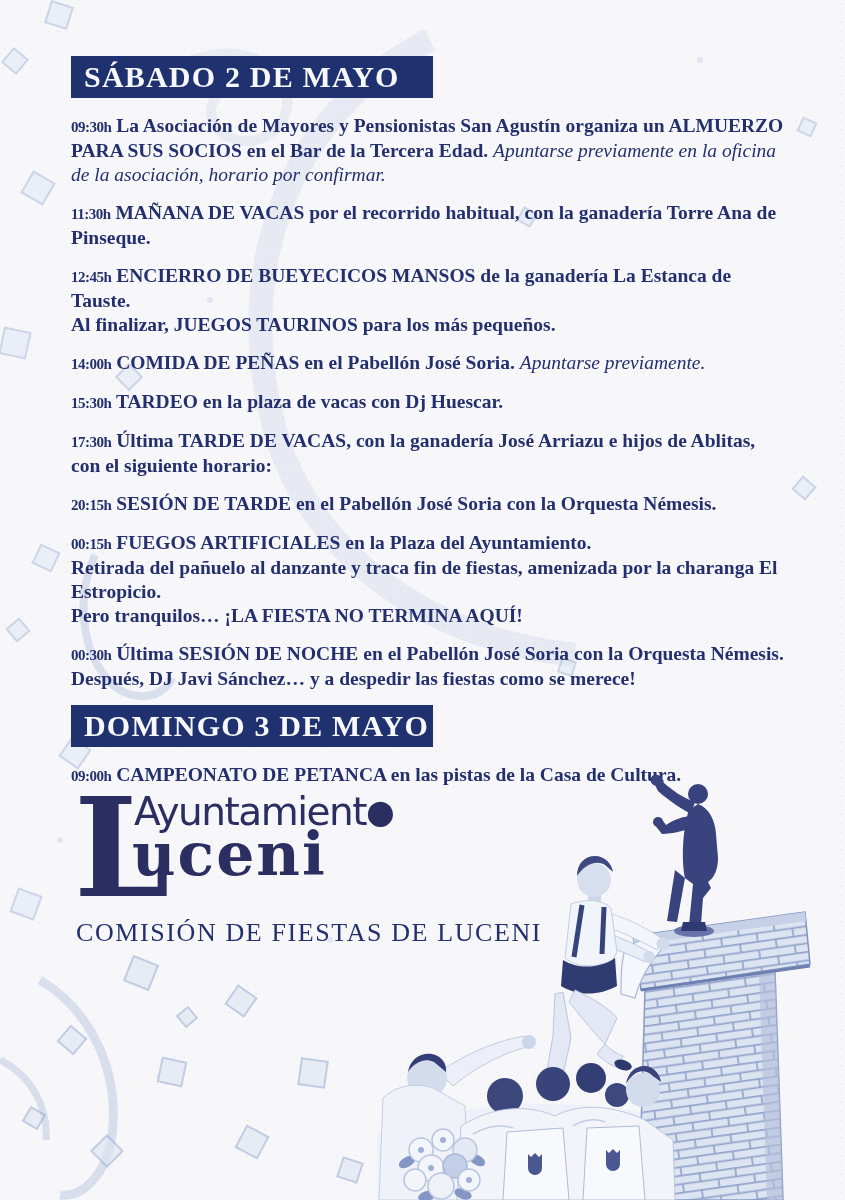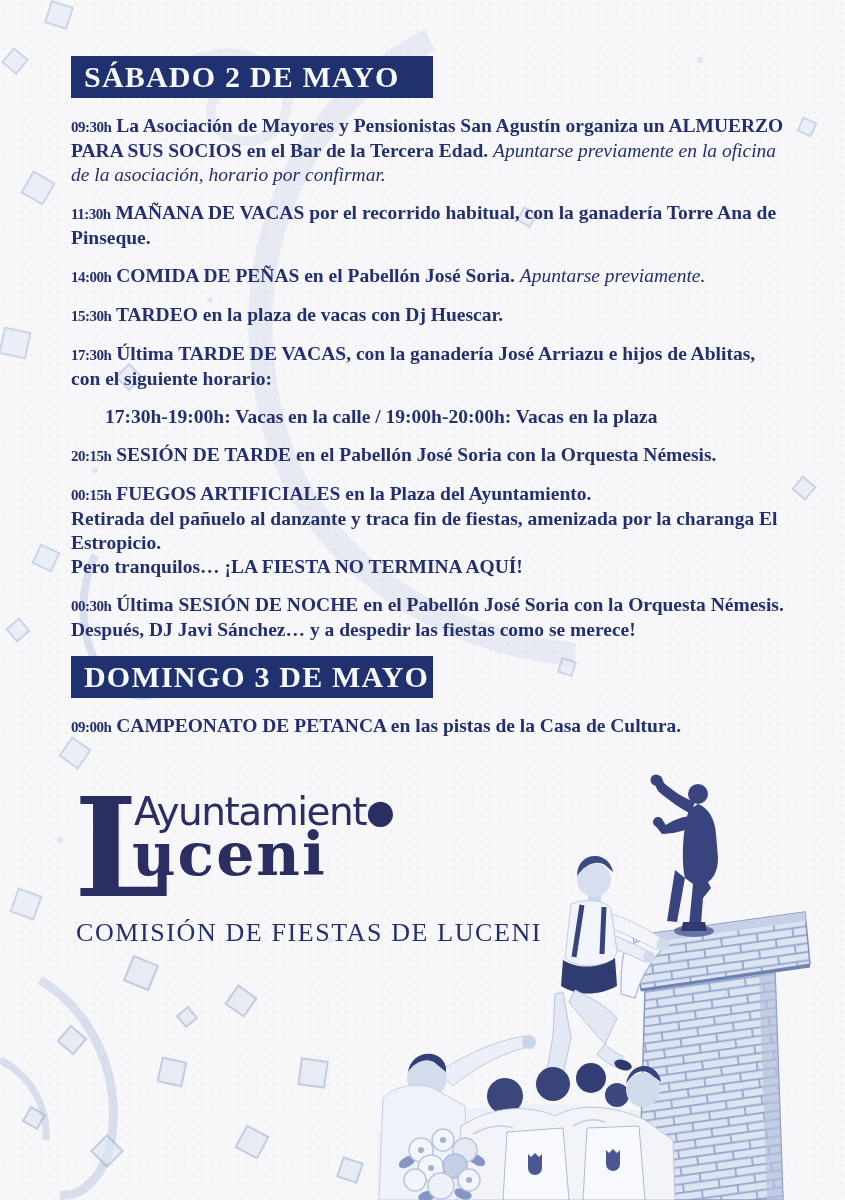--- a/index.html
+++ b/index.html
@@ -103,24 +103,24 @@
   </svg>
 
   <main class="content">
     <section class="day">
       <header class="day-header">
         <h2 class="day-title">SÁBADO 2 DE MAYO</h2>
       </header>
       <div class="entries">
           <p class="entry"><span class="seg-time">09:30h</span><span class="seg-r"> </span><span class="seg-b">La Asociación de Mayores y Pensionistas San Agustín</span><span class="seg-r"> organiza un </span><span class="seg-b">ALMUERZO PARA SUS SOCIOS</span><span class="seg-r"> en el </span><span class="seg-b">Bar de la Tercera Edad.</span><span class="seg-r"> </span><span class="seg-i">Apuntarse previamente en la oficina de la asociación, horario por confirmar.</span></p>
           <p class="entry"><span class="seg-time">11:30h</span><span class="seg-r"> </span><span class="seg-b">MAÑANA DE VACAS</span><span class="seg-r"> por el </span><span class="seg-b">recorrido habitual</span><span class="seg-r">, con la ganadería </span><span class="seg-b">Torre Ana de Pinseque.</span></p>
+          <p class="entry"><span class="seg-time">12:45h</span><span class="seg-r"> </span><span class="seg-b">ENCIERRO DE BUEYECICOS MANSOS</span><span class="seg-r"> de la ganadería </span><span class="seg-b">La Estanca de Tauste.</span><br><span class="seg-r">Al finalizar, </span><span class="seg-b">JUEGOS TAURINOS para los más pequeños.</span></p>
           <p class="entry"><span class="seg-time">14:00h</span><span class="seg-r"> </span><span class="seg-b">COMIDA DE PEÑAS</span><span class="seg-r"> en el </span><span class="seg-b">Pabellón José Soria.</span><span class="seg-r"> </span><span class="seg-i">Apuntarse previamente.</span></p>
           <p class="entry"><span class="seg-time">15:30h</span><span class="seg-r"> </span><span class="seg-b">TARDEO</span><span class="seg-r"> en la </span><span class="seg-b">plaza de vacas</span><span class="seg-r"> con </span><span class="seg-b">Dj Huescar.</span></p>
           <p class="entry"><span class="seg-time">17:30h</span><span class="seg-r"> Última </span><span class="seg-b">TARDE DE VACAS</span><span class="seg-r">, con la ganadería </span><span class="seg-b">José Arriazu e hijos de Ablitas</span><span class="seg-r">,</span><br><span class="seg-r">con el siguiente horario:</span></p>
-          <p class="entry entry-indent"><span class="seg-b">17:30h-19:00h: Vacas en la calle / 19:00h-20:00h: Vacas en la plaza</span></p>
           <p class="entry"><span class="seg-time">20:15h</span><span class="seg-r"> </span><span class="seg-b">SESIÓN DE TARDE</span><span class="seg-r"> en el </span><span class="seg-b">Pabellón José Soria</span><span class="seg-r"> con la </span><span class="seg-b">Orquesta Némesis.</span></p>
           <p class="entry"><span class="seg-time">00:15h</span><span class="seg-r"> </span><span class="seg-b">FUEGOS ARTIFICIALES</span><span class="seg-r"> en la </span><span class="seg-b">Plaza del Ayuntamiento.</span><br><span class="seg-b">Retirada del pañuelo al danzante y traca fin de fiestas</span><span class="seg-r">, amenizada por la charanga </span><span class="seg-b">El Estropicio.</span><br><span class="seg-r">Pero tranquilos… ¡LA FIESTA NO TERMINA AQUÍ!</span></p>
           <p class="entry"><span class="seg-time">00:30h</span><span class="seg-r"> Última </span><span class="seg-b">SESIÓN DE NOCHE</span><span class="seg-r"> en el </span><span class="seg-b">Pabellón José Soria</span><span class="seg-r"> con la </span><span class="seg-b">Orquesta Némesis.</span><br><span class="seg-r">Después, </span><span class="seg-b">DJ Javi Sánchez…</span><span class="seg-r"> y a despedir las fiestas como se merece!</span></p>
         </div>
     </section>
 
     <section class="day">
       <header class="day-header">
         <h2 class="day-title">DOMINGO 3 DE MAYO</h2>
       </header>

